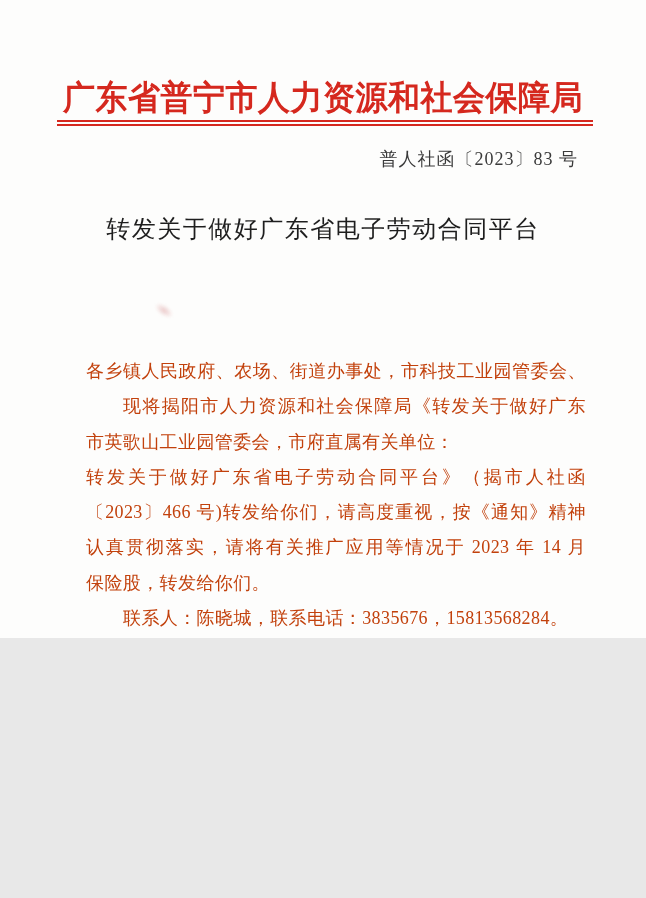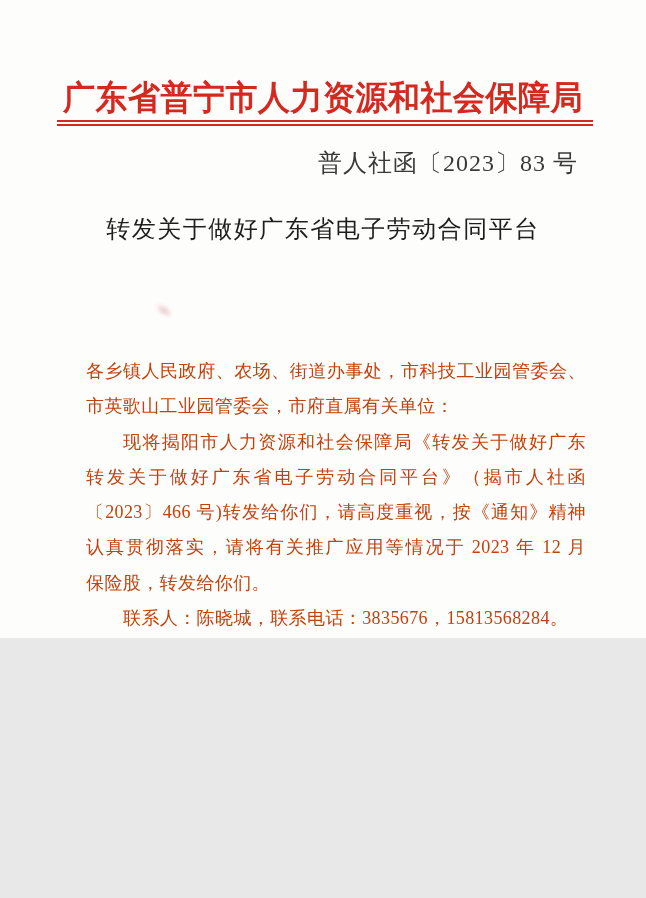--- a/index.html
+++ b/index.html
@@ -31,21 +31,21 @@
     top: 120px; left: 57px;
     width: 536px;
     height: 1.5px;
     border-top: 2px solid #d5281e;
     border-bottom: 2.5px solid #d5281e;
     box-sizing: content-box;
   }
   .doc-number {
     position: absolute;
     top: 147px; right: 68px;
-    font-size: 24px;
+    font-size: 18px;
     letter-spacing: 1px;
     color: #3a3a3a;
     white-space: nowrap;
   }
   
   .doc-title {
     position: absolute;
     top: 209px; left: 0; right: 0;
     text-align: center;
     font-size: 24px;
@@ -118,25 +118,25 @@
   <div class="doc-number">普人社函〔2023〕83 号</div>
 
   <div class="doc-title">
     <div>转发关于做好广东省电子劳动合同平台</div>
   </div>
 
   <div class="smudge"></div>
 
   <div class="body-text">
     <div class="body-line fill">各乡镇人民政府、农场、街道办事处，市科技工业园管委会、</div>
+    <div class="body-line fill indent">现将揭阳市人力资源和社会保障局《转发关于做好广东</div>
     <div class="body-line">市英歌山工业园管委会，市府直属有关单位：</div>
-    <div class="body-line fill indent">现将揭阳市人力资源和社会保障局《转发关于做好广东</div>
     <div class="body-line fill">转发关于做好广东省电子劳动合同平台》（揭市人社函</div>
     <div class="body-line fill">〔2023〕466 号)转发给你们，请高度重视，按《通知》精神</div>
-    <div class="body-line fill">认真贯彻落实，请将有关推广应用等情况于 2023 年 12 月</div>
+    <div class="body-line fill">认真贯彻落实，请将有关推广应用等情况于 2023 年 14 月</div>
     <div class="body-line">保险股，转发给你们。</div>
     <div class="body-line indent">联系人：陈晓城，联系电话：3835676，15813568284。</div>
   </div>
 
   <div class="signature-agency">普宁市人力资源和社会保障局</div>
   <div class="signature-date">2023 年 9 月 20 日</div>
 
   <div class="official-seal">
     <svg width="168" height="168" viewBox="0 0 168 168">
       <g transform="rotate(-6 84 84)">

